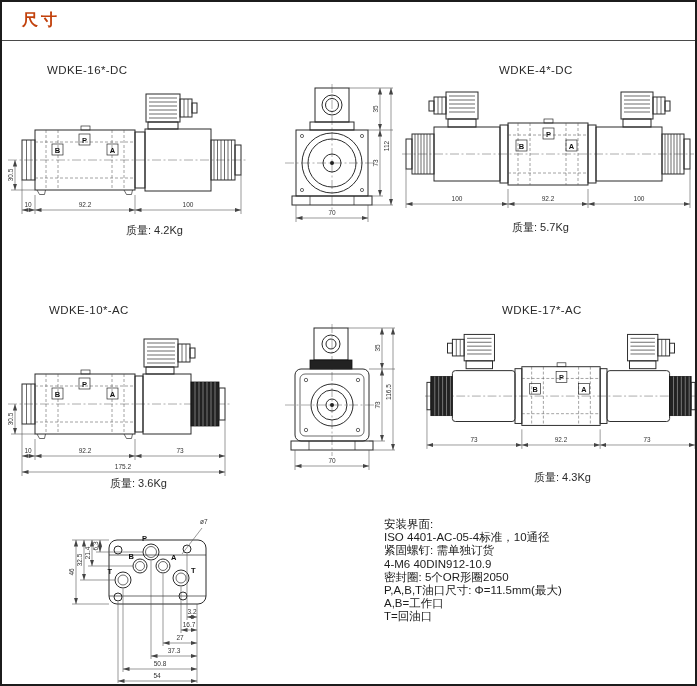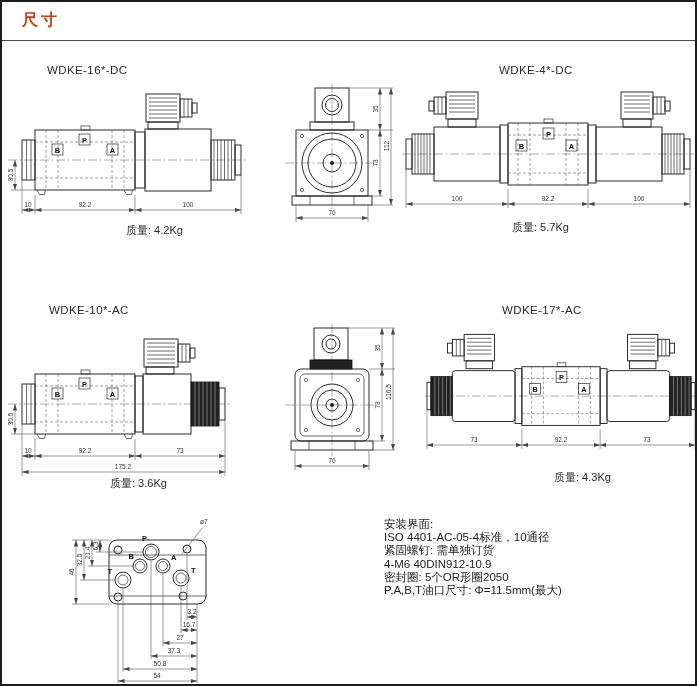--- a/index.html
+++ b/index.html
@@ -30,21 +30,21 @@
   <div class="hdr-title">尺寸</div>
   <div class="hdr-rule"></div>
 
   <div class="dtitle" style="left:45px;top:62px">WDKE-16*-DC</div>
   <div class="dtitle" style="left:497px;top:62px">WDKE-4*-DC</div>
   <div class="dtitle" style="left:47px;top:302px">WDKE-10*-AC</div>
   <div class="dtitle" style="left:500px;top:302px">WDKE-17*-AC</div>
   <div class="mass" style="left:124px;top:221px">质量: 4.2Kg</div>
   <div class="mass" style="left:510px;top:218px">质量: 5.7Kg</div>
   <div class="mass" style="left:108px;top:474px">质量: 3.6Kg</div>
-  <div class="mass" style="left:552px;top:468px">质量: 4.3Kg</div>
+  <div class="mass" style="left:532px;top:468px">质量: 4.3Kg</div>
 
   <svg style="left:6px;top:80px" width="250" height="160" viewBox="0 0 250 160">
     <defs>
       <marker id="ar" markerUnits="userSpaceOnUse" markerWidth="7" markerHeight="6" refX="6.5" refY="3" orient="auto-start-reverse">
         <path d="M0 0.9 L6.5 3 L0 5.1 Z" fill="#444"></path>
       </marker>
     </defs>
     <g>
       <line class="cl" x1="0" y1="78" x2="240" y2="78"></line>
       <rect class="ln" x="14" y="58" width="13" height="40"></rect>
@@ -482,15 +482,17 @@
     </g>
   </svg>
 
   <div class="specs">
     <div>安装界面:</div>
     <div>ISO 4401-AC-05-4标准，10通径</div>
     <div>紧固螺钉: 需单独订货</div>
     <div>4-M6 40DIN912-10.9</div>
     <div>密封圈: 5个OR形圈2050</div>
     <div>P,A,B,T油口尺寸: Φ=11.5mm(最大)</div>
+    <div>A,B=工作口</div>
+    <div>T=回油口</div>
   </div>
 
 </div>
 
 </body></html>

